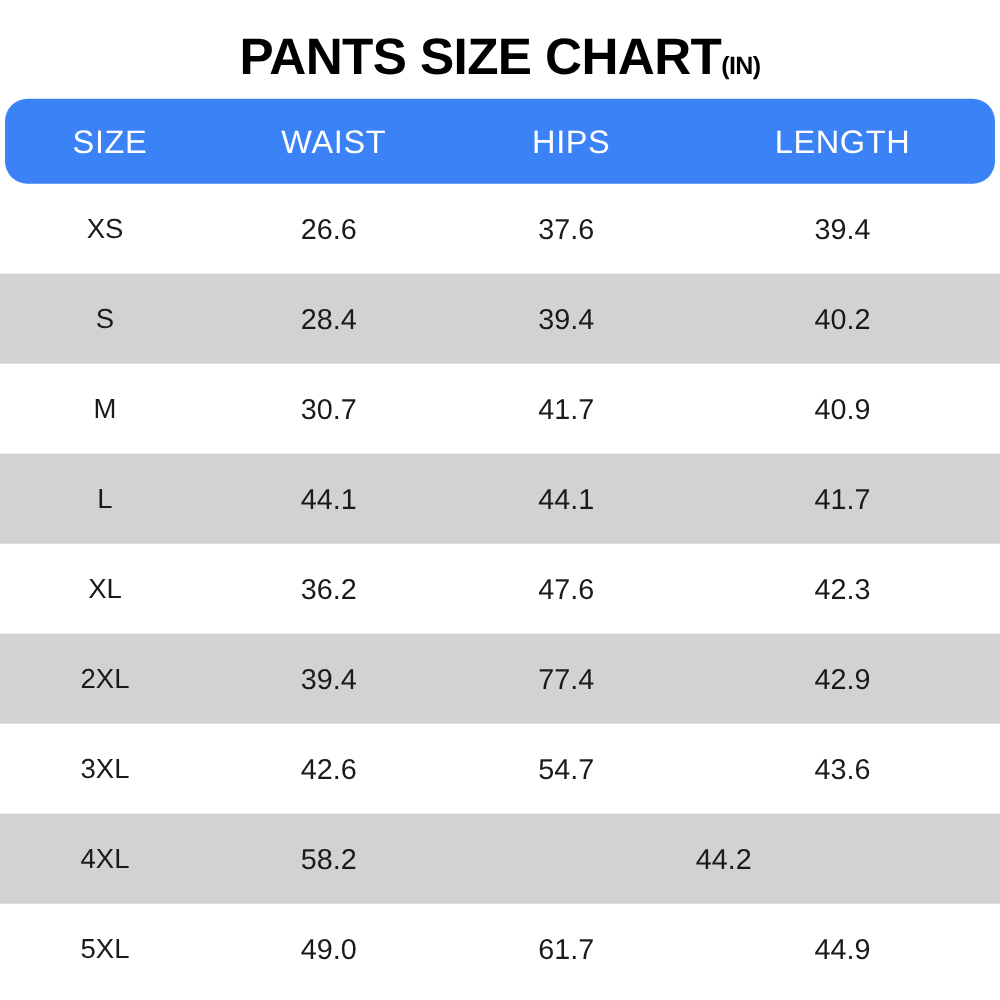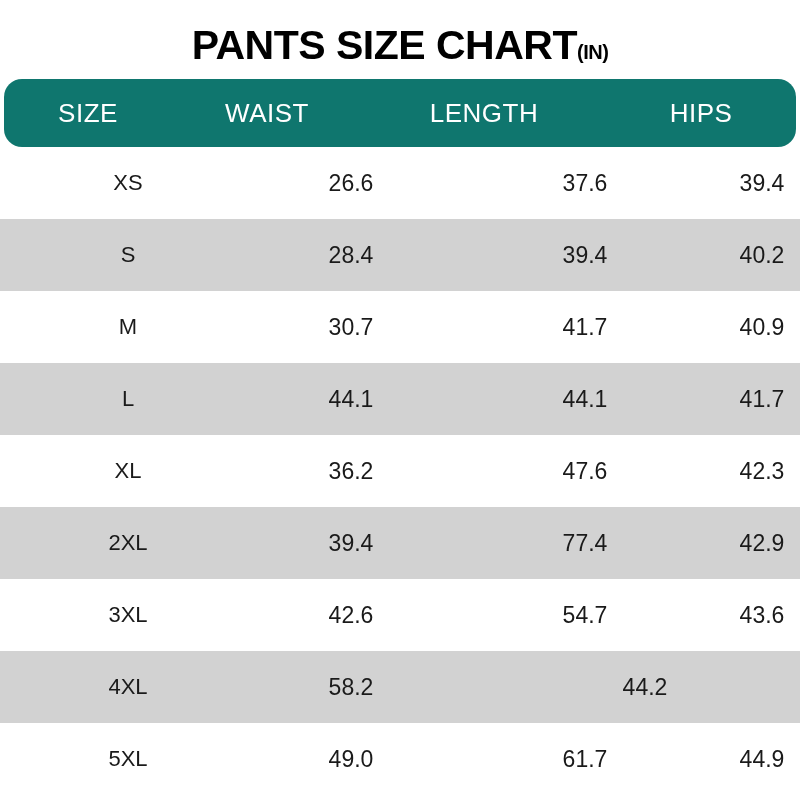--- a/index.html
+++ b/index.html
@@ -30,21 +30,21 @@
     padding-bottom: 10px;
     white-space: nowrap;
     font-family: "Liberation Sans", sans-serif;
   }
   .chart-title .unit {
     font-size: 20px;
     font-weight: bold;
     vertical-align: baseline;
   }
   .header-band {
-    background: #0f766e;
+    background: #3b82f6;
     border-radius: 18px;
     height: 68px;
     display: flex;
     align-items: center;
     color: #ffffff;
   }
   .header-cell {
     flex: 1 1 0;
     text-align: center;
     font-size: 26px;
@@ -63,21 +63,20 @@
     height: 72px;
   }
   .body-row.alt {
     background: #d2d2d2;
   }
   .cell {
     text-align: center;
     font-size: 23px;
     color: #1a1a1a;
     font-family: "Liberation Sans", sans-serif;
-    padding-left: 44px;
   }
   .cell.col-size {
     flex: 0 0 168px;
     font-size: 22px;
   }
   .cell.col-waist { flex: 0 0 190px; }
   .cell.col-hips { flex: 0 0 190px; }
   .cell.col-length { flex: 1 1 auto; }
   .rows {
     display: flex;
@@ -93,22 +92,22 @@
 <div class="chart-wrap">
 
   <div class="chart-title">
     <span>PANTS SIZE CHART</span><span class="unit">(IN)</span>
   </div>
 
   <div class="header-holder">
     <div class="header-band">
       <div class="header-cell col-size">SIZE</div>
       <div class="header-cell col-waist">WAIST</div>
+      <div class="header-cell col-hips">HIPS</div>
       <div class="header-cell col-length">LENGTH</div>
-      <div class="header-cell col-hips">HIPS</div>
     </div>
   </div>
 
   <div class="rows">
 
     <div class="body-row">
       <div class="cell col-size">XS</div>
       <div class="cell col-waist">26.6</div>
       <div class="cell col-hips">37.6</div>
       <div class="cell col-length">39.4</div>

